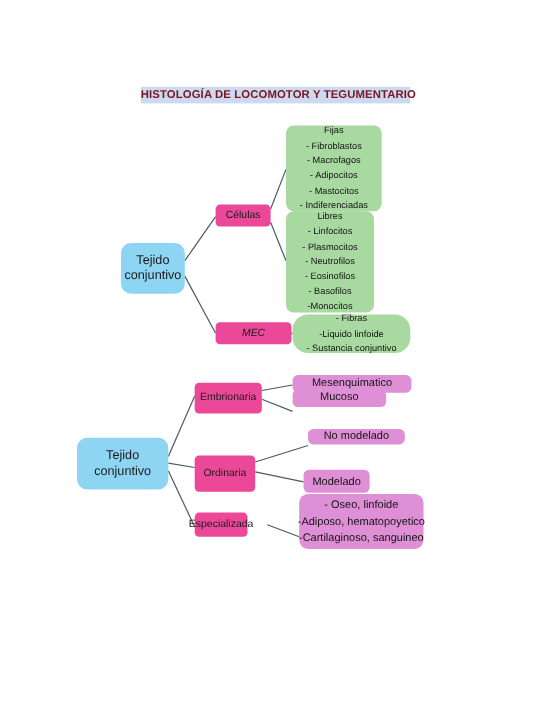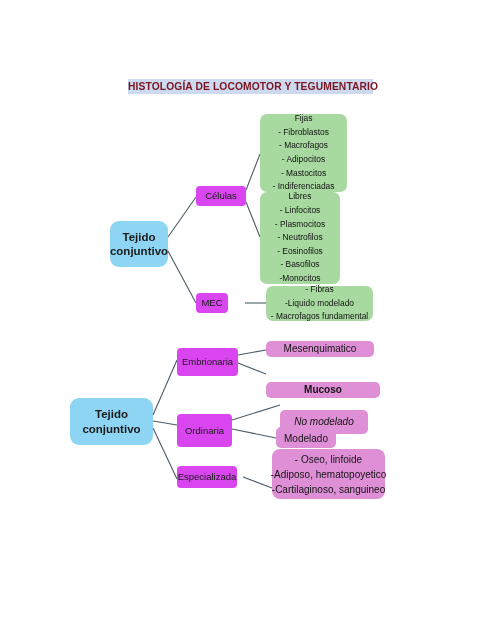--- a/index.html
+++ b/index.html
@@ -51,27 +51,27 @@
     line-height: 15px;
     text-align: center;
     white-space: nowrap;
     z-index: 3;
   }
   
   .box-blue {
     background: #8ed5f4;
     border-radius: 9px;
     color: #1a1a1a;
-    font-weight: bold;
+    font-weight: normal;
     font-size: 11.5px;
     line-height: 14.5px;
   }
   
   .box-peach {
-    background: #d946ef;
+    background: #ec4899;
     border-radius: 4px;
     color: #1a1a1a;
     font-size: 9.5px;
     line-height: 12px;
   }
   
   .box-green {
     background: #a8d9a0;
     border-radius: 7px;
     color: #111111;
@@ -130,21 +130,21 @@
 
   <div class="node box-blue" style="left:110px; top:199px; width:58px; height:46px;">
     <span class="line-item">Tejido</span>
     <span class="line-item">conjuntivo</span>
   </div>
 
   <div class="node box-peach" style="left:196px; top:164px; width:50px; height:20px;">
     <span class="line-item">Células</span>
   </div>
 
-  <div class="node box-peach" style="left:196px; top:271px; width:32px; height:20px;">
+  <div class="node box-peach" style="left:196px; top:271px; width:69px; height:20px;font-style:italic;">
     <span class="line-item">MEC</span>
   </div>
 
   <div class="node box-green" style="left:260px; top:170px; width:80px; height:92px;">
     <span class="line-item">Libres</span>
     <span class="line-item">- Linfocitos</span>
     <span class="line-item">- Plasmocitos</span>
     <span class="line-item">- Neutrofilos</span>
     <span class="line-item">- Eosinofilos</span>
     <span class="line-item">- Basofilos</span>
@@ -153,52 +153,52 @@
 
   <div class="node box-green" style="left:260px; top:92px; width:87px; height:78px;">
     <span class="line-item">Fijas</span>
     <span class="line-item">- Fibroblastos</span>
     <span class="line-item">- Macrofagos</span>
     <span class="line-item">- Adipocitos</span>
     <span class="line-item">- Mastocitos</span>
     <span class="line-item">- Indiferenciadas</span>
   </div>
 
-  <div class="node box-green" style="left:266px; top:264px; width:107px; height:35px;">
+  <div class="node box-green" style="left:266px; top:264px; width:107px; height:35px;border-radius:14px;">
     <span class="line-item">- Fibras</span>
-    <span class="line-item">-Liquido modelado</span>
-    <span class="line-item">- Macrofagos fundamental</span>
+    <span class="line-item">-Liquido linfoide</span>
+    <span class="line-item">- Sustancia conjuntivo</span>
   </div>
 
   <div class="node box-blue" style="left:70px; top:376px; width:83px; height:47px;">
     <span class="line-item">Tejido</span>
     <span class="line-item">conjuntivo</span>
   </div>
 
   <div class="node box-peach" style="left:177px; top:326px; width:61px; height:28px;">
     <span class="line-item">Embrionaria</span>
   </div>
 
   <div class="node box-peach" style="left:177px; top:392px; width:55px; height:33px;">
     <span class="line-item">Ordinaria</span>
   </div>
 
-  <div class="node box-peach" style="left:177px; top:444px; width:60px; height:22px;">
+  <div class="node box-peach" style="left:177px; top:444px; width:48px; height:22px;">
     <span class="line-item">Especializada</span>
   </div>
 
   <div class="node box-purple" style="left:266px; top:319px; width:108px; height:16px;">
     <span class="line-item">Mesenquimatico</span>
   </div>
 
-  <div class="node box-purple" style="left:266px; top:360px; width:114px; height:16px;font-weight:bold;">
+  <div class="node box-purple" style="left:266px; top:332px; width:85px; height:16px;">
     <span class="line-item">Mucoso</span>
   </div>
 
-  <div class="node box-purple" style="left:280px; top:388px; width:88px; height:24px;font-style:italic;">
+  <div class="node box-purple" style="left:280px; top:368px; width:88px; height:14px;">
     <span class="line-item">No modelado</span>
   </div>
 
   <div class="node box-purple" style="left:276px; top:405px; width:60px; height:21px;justify-content:flex-end;">
     <span class="line-item">Modelado</span>
   </div>
 
   <div class="node box-purple tall" style="left:272px; top:427px; width:113px; height:50px;">
     <span class="line-item">- Oseo, linfoide</span>
     <span class="line-item">-Adiposo, hematopoyetico</span>

